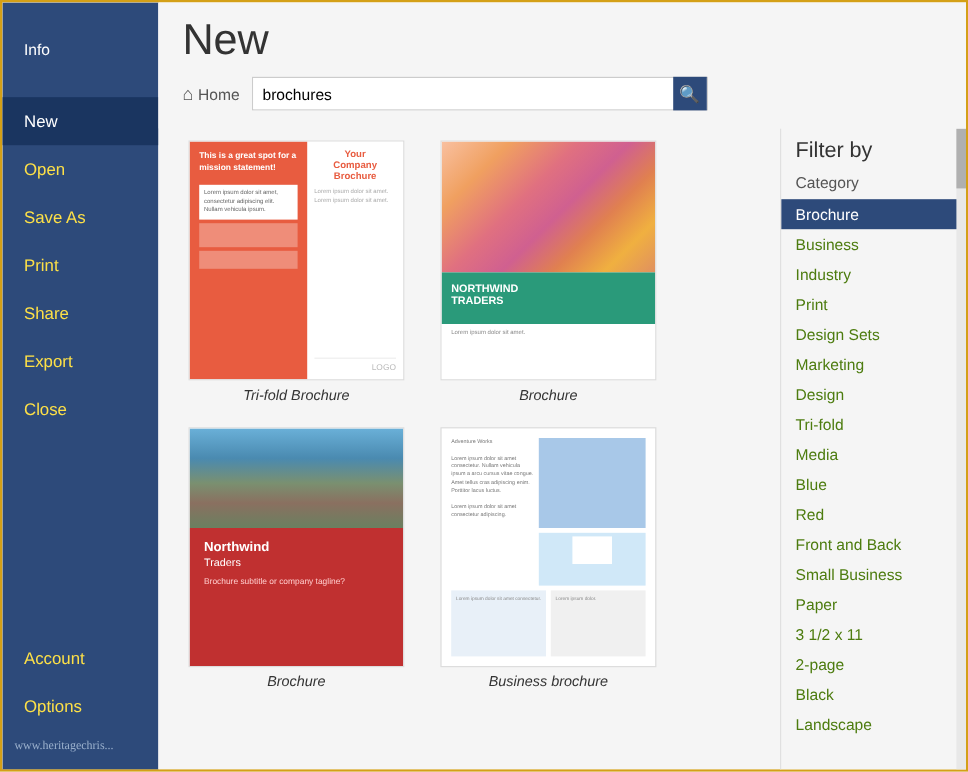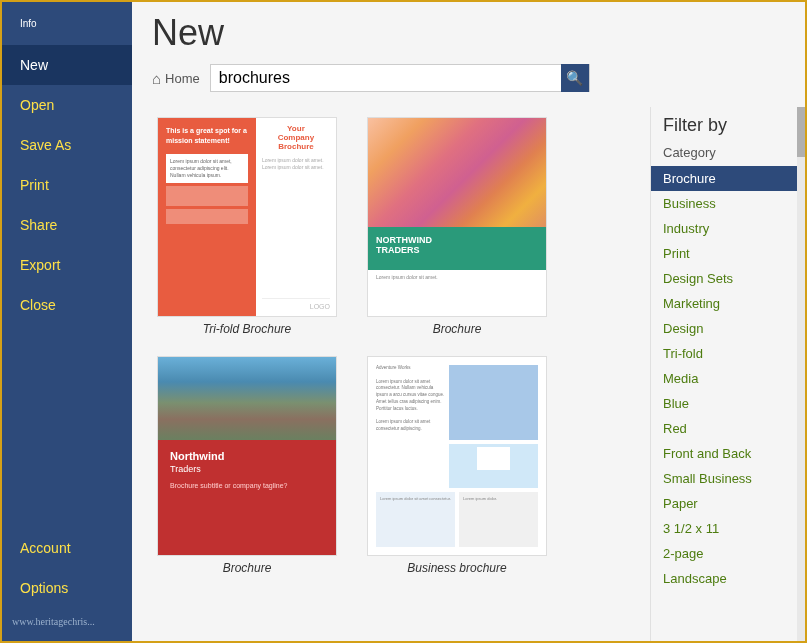--- a/index.html
+++ b/index.html
@@ -18,22 +18,22 @@
       padding: 12px 18px;
       cursor: pointer;
       font-size: 14px;
       color: #fde047;
     }
     .sidebar-item.active {
       background-color: #1a3560;
       color: white;
     }
     .sidebar-item.info {
-      font-size: 10px;
-      padding: 16px 18px;
+      font-size: 13px;
+      padding: 32px 18px;
       color: white;
     }
     .sidebar-bottom {
       margin-top: auto;
       padding-bottom: 10px;
     }
     .sidebar-url {
       padding: 8px 10px;
       font-size: 10px;
       color: #9ab0cc;
@@ -82,21 +82,21 @@
       display: flex;
       align-items: center;
       background: white;
       border: 1px solid #ccc;
       height: 28px;
       width: 380px;
     }
     .search-input {
       border: none;
       outline: none;
-      font-size: 16px;
+      font-size: 13px;
       padding: 0 8px;
       flex: 1;
       height: 100%;
     }
     .search-btn {
       width: 28px;
       height: 28px;
       background: #2d4a7a;
       border: none;
       cursor: pointer;
@@ -315,17 +315,18 @@
           <div class="filter-item">Design</div>
           <div class="filter-item">Tri-fold</div>
           <div class="filter-item">Media</div>
           <div class="filter-item">Blue</div>
           <div class="filter-item">Red</div>
           <div class="filter-item">Front and Back</div>
           <div class="filter-item">Small Business</div>
           <div class="filter-item">Paper</div>
           <div class="filter-item">3 1/2 x 11</div>
           <div class="filter-item">2-page</div>
+          <div class="filter-item">Black</div>
           <div class="filter-item">Landscape</div>
         </div>
     </div>
   </div>
 </div>
 
 </body></html>

